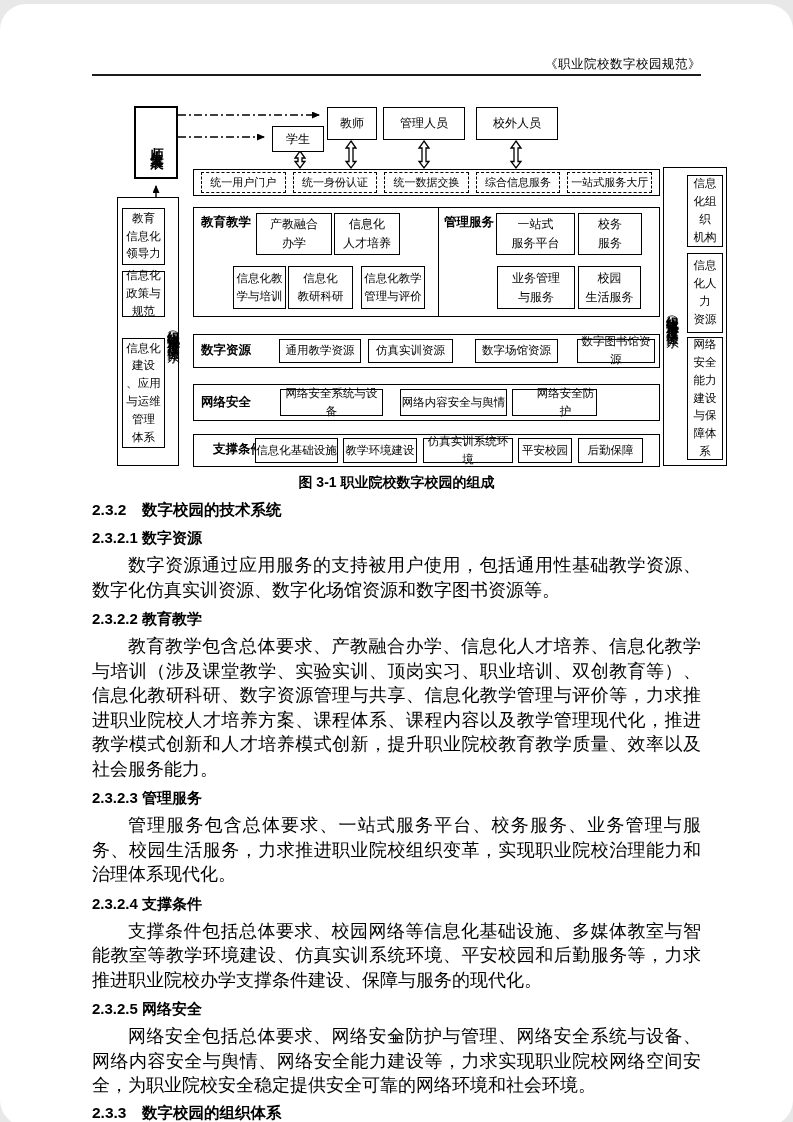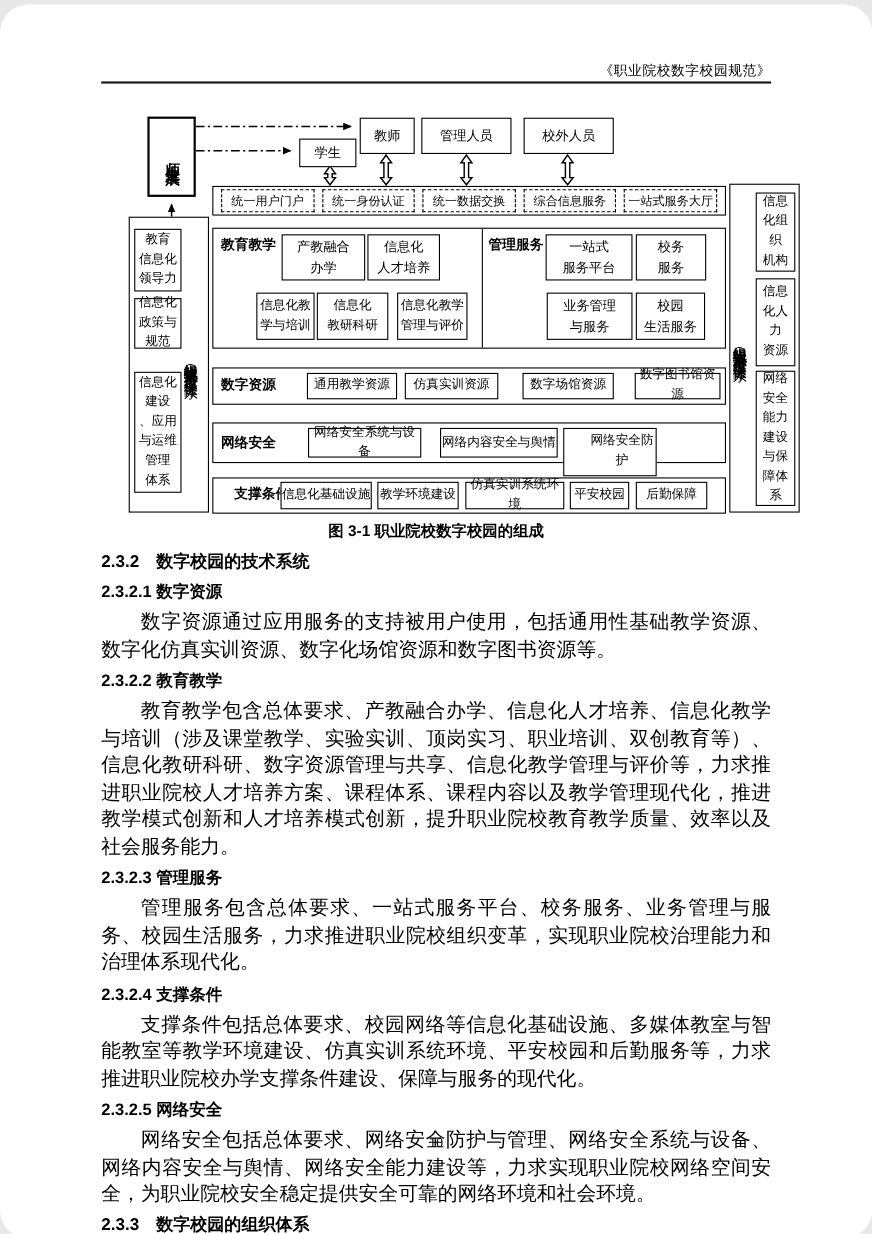--- a/index.html
+++ b/index.html
@@ -74,21 +74,21 @@
     <div class="b" style="left:366px;top:8px;width:82px;height:33px;">校外人员</div>
 
     <div class="svc" style="left:83px;top:70px;width:467px;height:27px;">
       <div class="s">统一用户门户</div>
       <div class="s">统一身份认证</div>
       <div class="s">统一数据交换</div>
       <div class="s">综合信息服务</div>
       <div class="s">一站式服务大厅</div>
     </div>
 
-    <div class="b" style="left:7px;top:98px;width:73px;height:269px;">
+    <div class="b" style="left:7px;top:98px;width:62px;height:269px;">
       <div class="b small" style="left:4px;top:10px;width:43px;height:57px;">教育
 信息化
 领导力</div>
       <div class="b small" style="left:4px;top:73px;width:43px;height:46px;">信息化
 政策与
 规范</div>
       <div class="b small" style="left:4px;top:140px;width:43px;height:110px;">信息化
 建设
 、应用
 与运维
@@ -151,21 +151,21 @@
       <div class="lbl" style="left:8px;top:135px;">数字资源</div>
       <div class="b small" style="left:86px;top:132px;width:82px;height:24px;">通用教学资源</div>
       <div class="b small" style="left:175px;top:132px;width:85px;height:24px;">仿真实训资源</div>
       <div class="b small" style="left:282px;top:132px;width:83px;height:24px;">数字场馆资源</div>
       <div class="b small" style="left:384px;top:132px;width:78px;height:24px;">数字图书馆资源</div>
 
       <div class="b" style="left:0;top:177px;width:467px;height:37px;"></div>
       <div class="lbl" style="left:8px;top:187px;">网络安全</div>
       <div class="b small" style="left:87px;top:182px;width:103px;height:27px;">网络安全系统与设备</div>
       <div class="b small" style="left:207px;top:182px;width:107px;height:27px;">网络内容安全与舆情</div>
-      <div class="b small" style="left:319px;top:182px;width:85px;height:44px;padding-left:22px;">网络安全防护</div>
+      <div class="b small" style="left:319px;top:182px;width:85px;height:27px;padding-left:22px;">网络安全防护</div>
 
       <div class="b" style="left:0;top:227px;width:467px;height:33px;"></div>
       <div class="lbl" style="left:20px;top:234px;">支撑条件</div>
       <div class="b small" style="left:62px;top:231px;width:83px;height:25px;">信息化基础设施</div>
       <div class="b small" style="left:150px;top:231px;width:74px;height:25px;">教学环境建设</div>
       <div class="b small" style="left:230px;top:231px;width:90px;height:25px;">仿真实训系统环境</div>
       <div class="b small" style="left:325px;top:231px;width:54px;height:25px;">平安校园</div>
       <div class="b small" style="left:385px;top:231px;width:65px;height:25px;">后勤保障</div>
     </div>
   </div>

